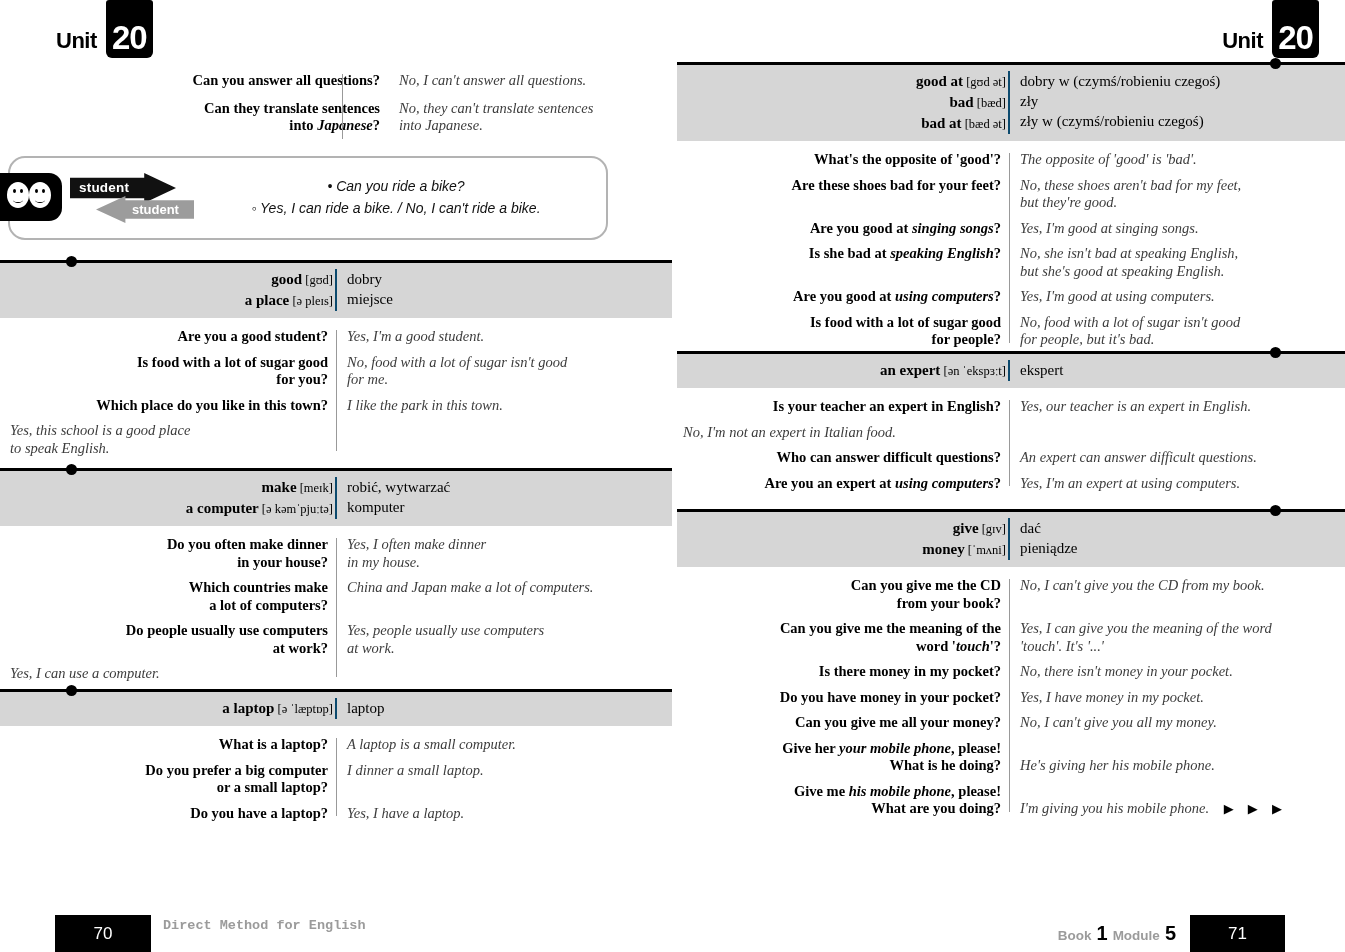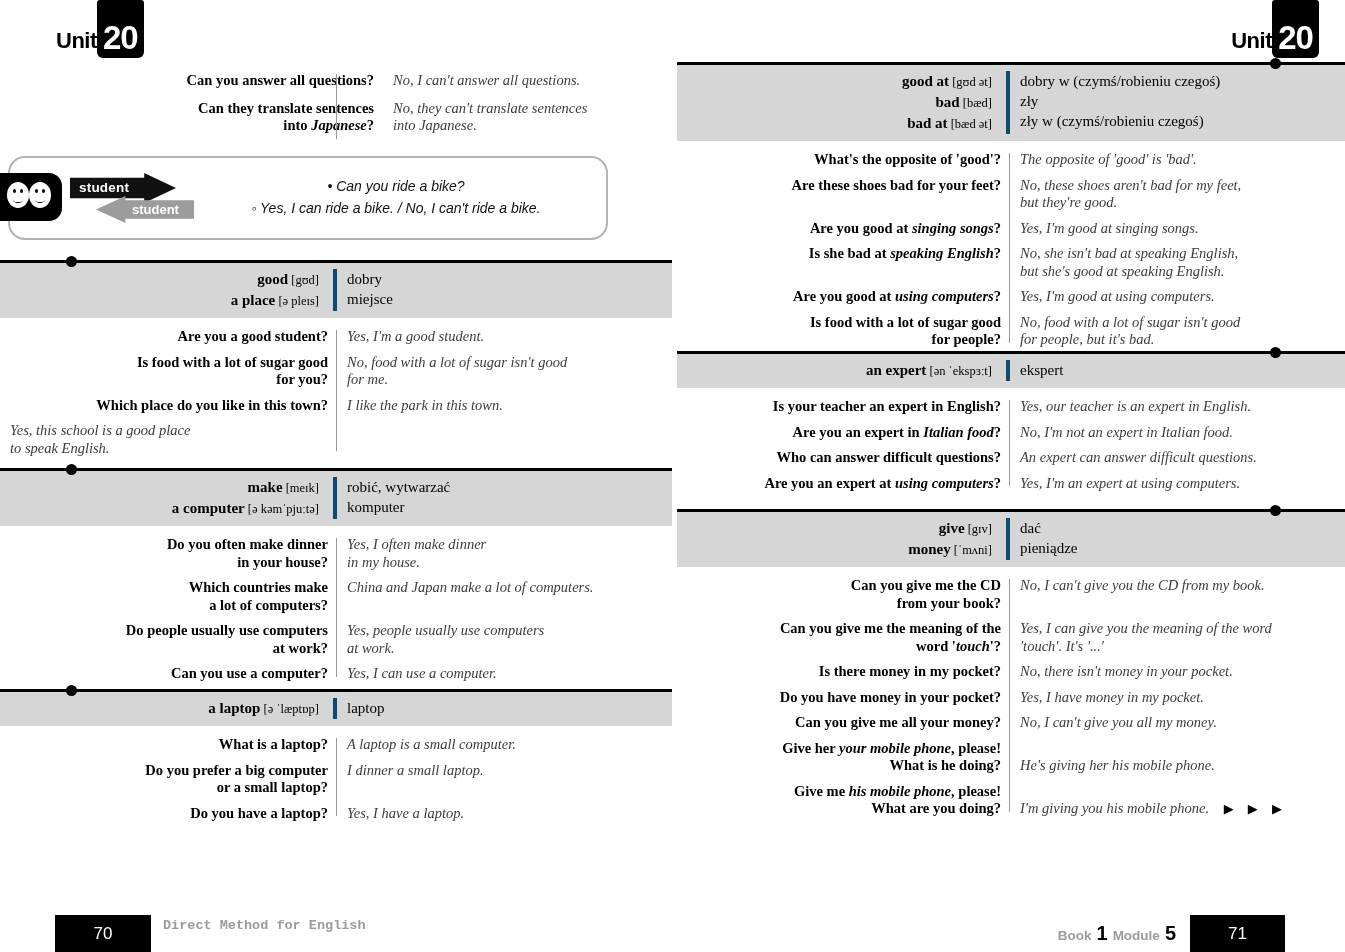--- a/index.html
+++ b/index.html
@@ -3,52 +3,52 @@
 <meta charset="utf-8">
 <style>
   html,body{margin:0;padding:0;background:#fff;}
   #sheet{position:relative;width:1345px;height:952px;background:#fff;overflow:hidden;
          font-family:"Liberation Serif","DejaVu Serif",serif;color:#000;}
   .page{position:absolute;top:0;height:952px;width:672px;}
   #leftPage{left:0;}
   #rightPage{left:673px;}
 
   
-  .unit-hdr{position:absolute;top:0;display:flex;align-items:flex-end;gap:0;z-index:3;}
+  .unit-hdr{position:absolute;top:0;display:flex;align-items:flex-end;gap:9px;z-index:3;}
   .unit-hdr.left{left:56px;}
   .unit-hdr.right{right:26px;}
   .unit-word{font-family:"Liberation Sans",sans-serif;font-weight:bold;font-size:22px;
              letter-spacing:-0.5px;padding-bottom:4px;}
   .unit-tab{width:47px;height:58px;background:#000;color:#fff;display:flex;align-items:flex-end;
             justify-content:center;font-family:"Liberation Sans",sans-serif;font-weight:bold;
             font-size:33px;letter-spacing:-1px;border-radius:6px;border-top-left-radius:3px;
             border-top-right-radius:3px;padding-bottom:1px;box-sizing:border-box;}
 
   
   .qa{position:relative;}
   .qa::before{content:"";position:absolute;left:336px;top:2px;bottom:6px;width:1px;
               background:var(--divider-gray,#999);}
   .row{display:flex;margin-bottom:8px;}
   .row.abottom{align-items:flex-end;}
   .qcell{width:337px;box-sizing:border-box;padding-right:9px;text-align:right;
          font-weight:bold;font-size:14.5px;line-height:17.5px;color:#000;}
   .qcell em{font-style:italic;font-weight:bold;}
   .acell{flex:1;padding-left:10px;font-style:italic;font-size:14.5px;line-height:17.5px;
          color:var(--answer-gray,#3c3c3c);}
-  #introQA{position:absolute;left:0;top:72px;width:672px;padding-left:46px;}
+  #introQA{position:absolute;left:6px;top:72px;width:672px;padding-left:46px;}
   #introQA .row{margin-bottom:10px;}
 
   
   .section{position:absolute;left:0;width:672px;}
   #ls0{top:260px;} #ls1{top:468px;} #ls2{top:689px;}
   #rs0{top:62px;}  #rs1{top:351px;} #rs2{top:509px;}
   .bar{border-top:3px solid #000;background:var(--bar-gray,#d6d6d6);display:flex;
        padding:6px 0 7px 0;}
-  .bar-left{width:337px;box-sizing:border-box;padding-right:14px;text-align:right;
-            border-right:4px solid #0c4a6e;}
+  .bar-left{width:337px;box-sizing:border-box;padding-right:2px;text-align:right;
+            border-right:2px solid #0c4a6e;}
   .bar-right{flex:1;padding-left:10px;}
   .wline{font-size:15px;line-height:20px;white-space:nowrap;}
   .word{font-weight:bold;}
   .phon{font-size:12.5px;}
   .tline{font-size:15px;line-height:20px;}
   .section .qa{margin-top:10px;}
   #rightPage .bar{margin-left:4px;}
   #rightPage .bar-left{width:333px;}
   .dot{position:absolute;left:66px;top:-4px;width:11px;height:11px;background:#000;
        border-radius:50%;z-index:2;}
@@ -237,23 +237,20 @@
             <div class="qcell">
               <div class="qline">Do people usually use computers</div>
               <div class="qline">at work?</div>
             </div>
             <div class="acell">
               <div class="aline">Yes, people usually use computers</div>
               <div class="aline">at work.</div>
             </div>
           </div>
           <div class="row">
-            <div class="qcell">
-              <div class="qline">Can you use a computer?</div>
-            </div>
             <div class="acell">
               <div class="aline">Yes, I can use a computer.</div>
             </div>
           </div>
         </div>
       </div>
     <div class="section" id="ls2">
         <div class="dot"></div>
         <div class="bar">
           <div class="bar-left">
@@ -386,23 +383,20 @@
         <div class="qa">
           <div class="row">
             <div class="qcell">
               <div class="qline">Is your teacher an expert in English?</div>
             </div>
             <div class="acell">
               <div class="aline">Yes, our teacher is an expert in English.</div>
             </div>
           </div>
           <div class="row">
-            <div class="qcell">
-              <div class="qline">Are you an expert in <em>Italian food</em>?</div>
-            </div>
             <div class="acell">
               <div class="aline">No, I'm not an expert in Italian food.</div>
             </div>
           </div>
           <div class="row">
             <div class="qcell">
               <div class="qline">Who can answer difficult questions?</div>
             </div>
             <div class="acell">
               <div class="aline">An expert can answer difficult questions.</div>

